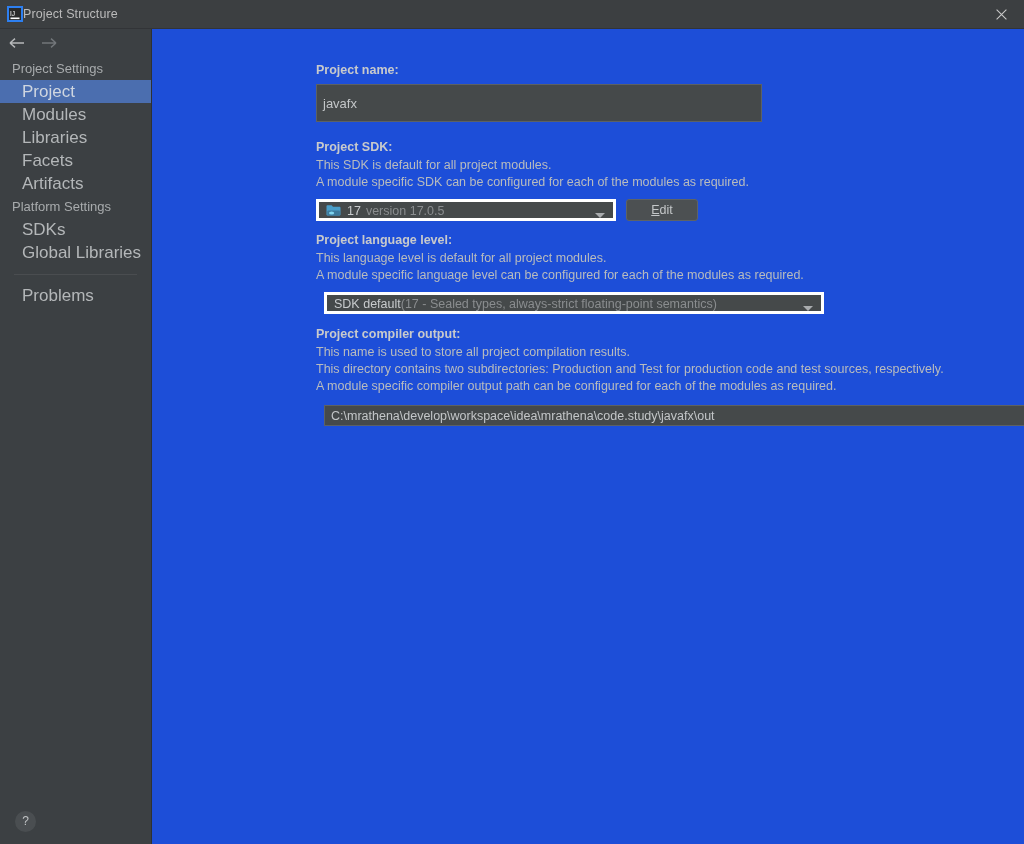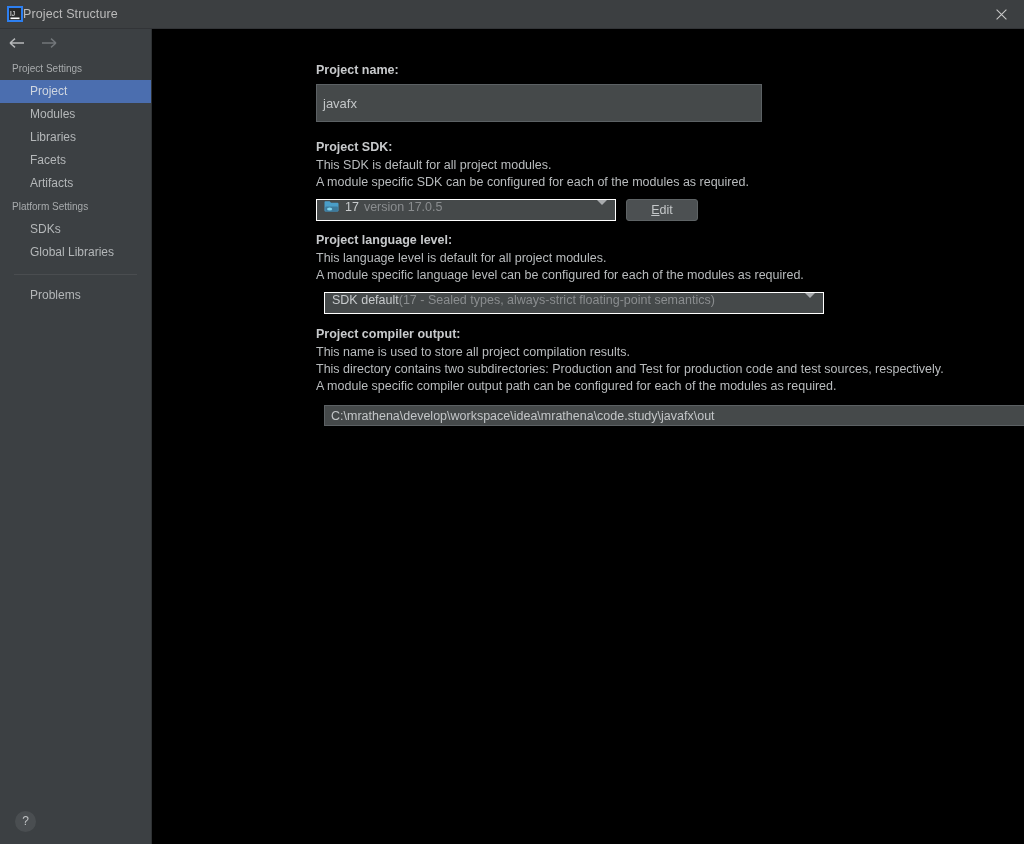--- a/index.html
+++ b/index.html
@@ -79,29 +79,29 @@
     padding-left: 8px;
     gap: 14px;
   }
   .arrow { width: 18px; height: 16px; display:flex; align-items:center; justify-content:center; }
   .arrow svg { display:block; }
   .arrow.enabled { color: #b6b8ba; }
   .arrow.disabled { color: #72767a; }
 
   .nav-list { padding-top: 0px; }
   .nav-group {
-    font-size: 10px;
+    font-size: 13px;
     color: #a8abad;
     padding: 3px 0 3px 12px;
     line-height: 17px;
   }
   .nav-item {
-    font-size: 12px;
+    font-size: 17px;
     color: #b4b7b9;
-    padding: 3px 0 3px 30px;
+    padding: 3px 0 3px 22px;
     line-height: 17px;
   }
   .nav-item.selected {
     background: #4b6eaf;
     color: #cfd6e0;
   }
   .nav-sep {
     height: 1px;
     background: #4a4d50;
     margin: 10px 14px 9px 14px;
@@ -120,21 +120,21 @@
     background: #4a4e51;
     color: #c0c3c5;
     font-size: 12px;
     display: flex; align-items: center; justify-content: center;
     line-height: 1;
   }
 
   
   .content {
     flex: 1 1 auto;
-    background: #000000;
+    background: #1d4ed8;
     padding: 33px 0 0 164px;
     min-width: 0;
     overflow: hidden;
   }
 
   .field-label {
     font-size: 12.5px;
     font-weight: bold;
     color: #c8cacc;
     line-height: 16px;
@@ -157,23 +157,23 @@
     font-family: "Liberation Sans", sans-serif;
     padding: 0 6px;
     display: flex;
     align-items: center;
     outline: none;
   }
 
   .combo {
     height: 22px;
     background: #45494a;
-    border: 1px solid #ffffff;
-    display: flex;
-    align-items: flex-start;
+    border: 3px solid #ffffff;
+    display: flex;
+    align-items: flex-end;
     padding: 0 4px 0 7px;
     font-size: 12.5px;
     color: #c3c6c8;
     position: relative;
   }
   .combo .txt-bright { color: #c8cbcd; }
   .combo .txt-dim { color: #8a8d8f; }
   .combo-arrow {
     margin-left: auto;
     width: 0; height: 0;

